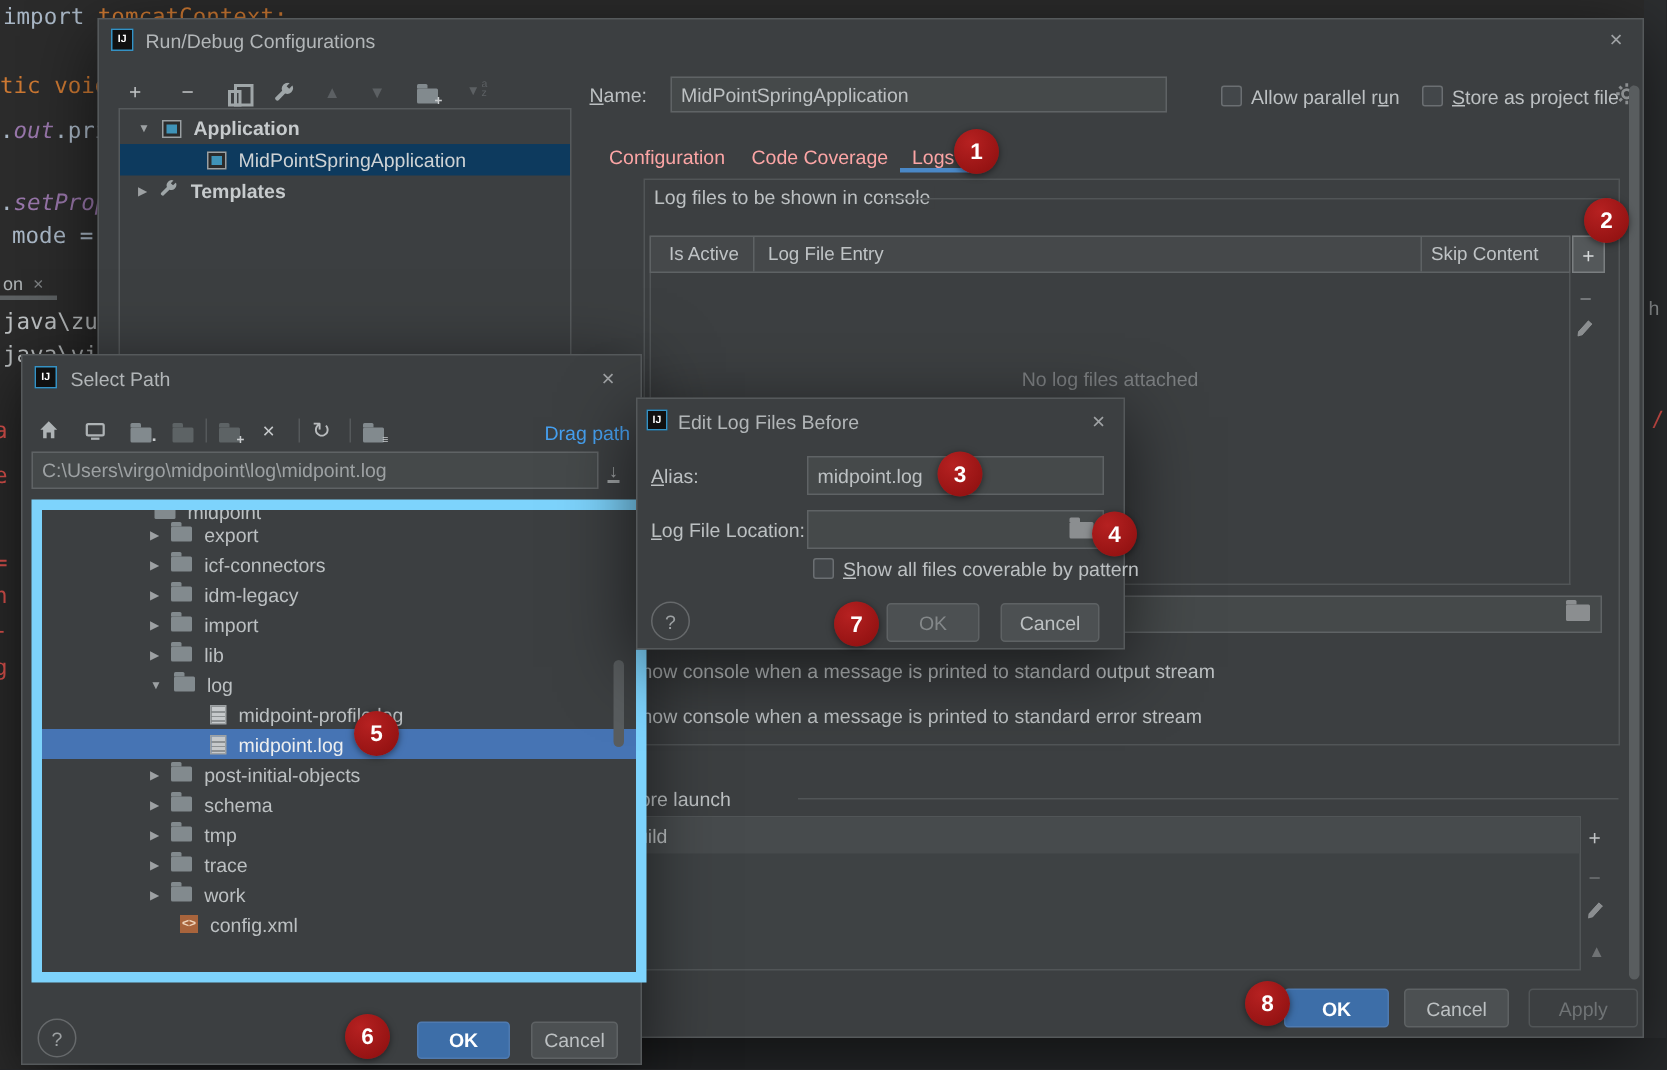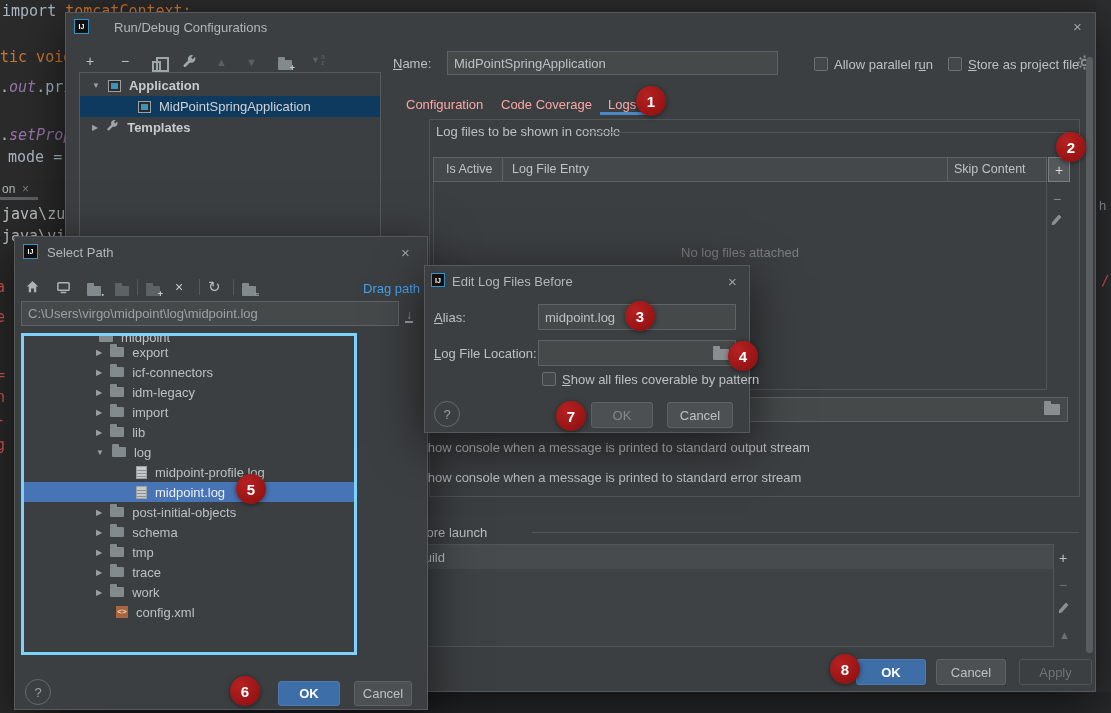--- a/index.html
+++ b/index.html
@@ -126,21 +126,21 @@
 
   <div class="abs" style="left:1096px;top:0;width:15px;height:713px;background:#2c2e30;z-index:1">
     <span class="abs" style="left:3px;top:198px;color:#9a9ea0;font-size:13px">h</span>
     <span class="abs mono" style="left:5px;top:272px;color:#e3544f;font-size:14px">/</span>
   </div>
 
   <div class="abs" style="left:60px;top:692px;width:1051px;height:21px;background:#26282a;z-index:5"></div>
 
   <div class="dlg" style="left:65px;top:12px;width:1031px;height:680px;z-index:10">
     <span class="ij-logo" style="left:8px;top:6px">IJ</span>
-    <span class="dlg-title" style="left:48px;top:7px">Run/Debug Configurations</span>
+    <span class="dlg-title" style="left:31px;top:7px">Run/Debug Configurations</span>
     <span class="close-x" style="left:1007px;top:6px">×</span>
 
     <span class="tico bright" style="left:20px;top:40px">+</span>
     <span class="tico bright" style="left:55px;top:40px">−</span>
     <span class="abs" style="left:86px;top:45px"><span class="i-copy"></span></span>
     <span class="abs" style="left:116px;top:42px"><svg width="15" height="15" viewBox="0 0 16 16">
           <path d="M14 2.5a4.2 4.2 0 0 1-5.4 5.4L4.3 12.2a1.5 1.5 0 1 1-2.1-2.1L6.5 5.8A4.2 4.2 0 0 1 11.9.4L9.7 2.6l1.8 1.8L13.7 2.2z" fill="#9fa6a8"></path>
         </svg></span>
     <span class="tico dis" style="left:150px;top:41px;font-size:11px">▲</span>
     <span class="tico dis" style="left:180px;top:41px;font-size:11px">▼</span>
@@ -271,21 +271,21 @@
     <span class="abs" style="left:160px;top:42px;color:#c6c9cb;font-size:14px">×</span>
     <span class="abs" style="left:184px;top:42px;width:1px;height:16px;background:#55595b"></span>
     <span class="abs" style="left:193px;top:41px;color:#b9bcbe;font-size:15px">↻</span>
     <span class="abs" style="left:218px;top:42px;width:1px;height:16px;background:#55595b"></span>
     <span class="abs" style="left:227px;top:45px"><span class="i-folder"><span class="ovl" style="font-size:7px">≡</span></span></span>
     <span class="abs link" style="left:348px;top:44px">Drag path</span>
 
     <input class="inp" style="left: 6px; top: 64px; width: 378px; height: 25px; color: rgb(157, 161, 163);" value="C:\Users\virgo\midpoint\log\midpoint.log">
     <span class="abs" style="left:390px;top:68px"><span class="i-download"><span>↓</span></span></span>
 
-    <div class="abs" style="left:6px;top:96px;width:336px;height:322px;border:3px solid #7dd3fc;overflow:hidden">
+    <div class="abs" style="left:6px;top:96px;width:410px;height:322px;border:7px solid #7dd3fc;overflow:hidden">
       <div class="tree-row" style="top:-9px;padding-left:75px">
           <span class="i-folder"></span>
           <span>midpoint</span>
         </div>
       <div class="tree-row" style="top:6px;padding-left:72px">
           <span class="expander">▶</span>
           <span class="i-folder"></span>
           <span>export</span>
         </div>
       <div class="tree-row" style="top:26px;padding-left:72px">

